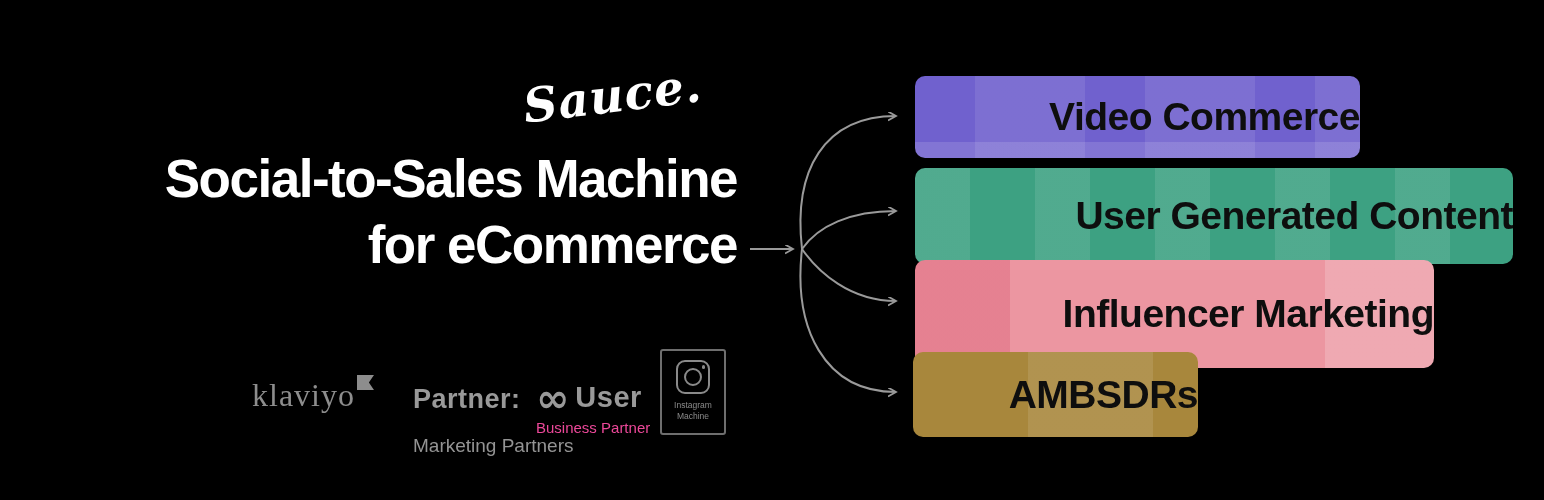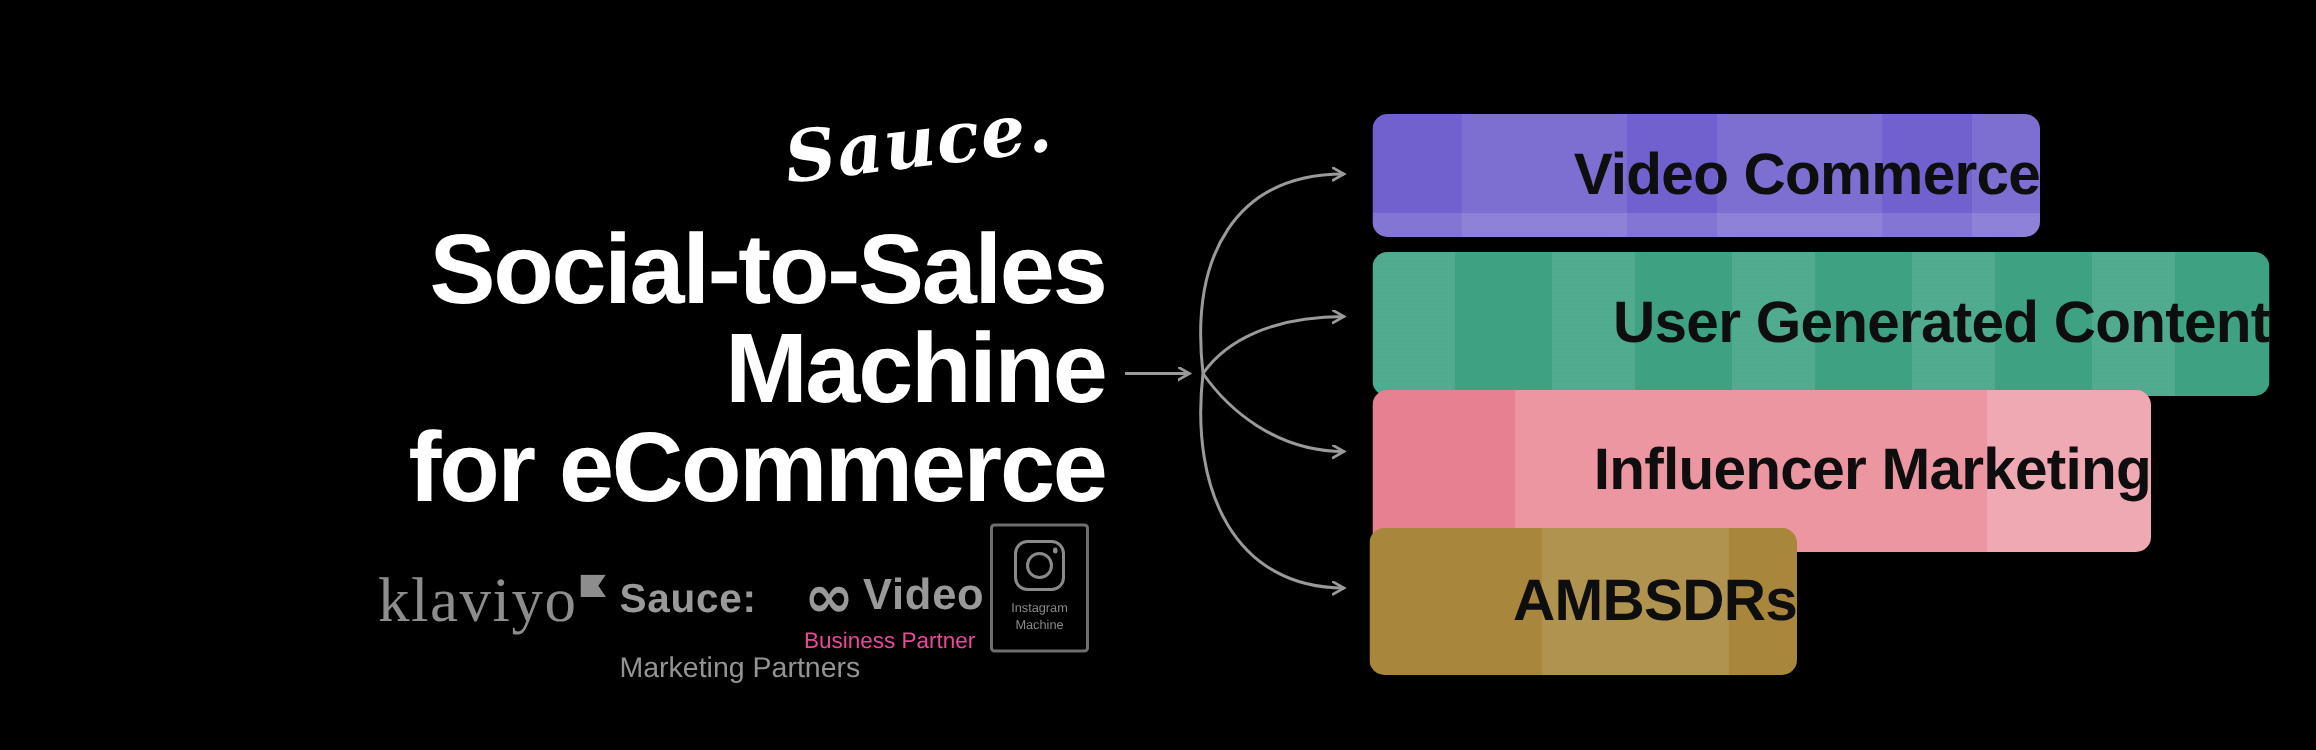--- a/index.html
+++ b/index.html
@@ -3,32 +3,32 @@
 <meta charset="utf-8">
 <style>
   html,body{margin:0;padding:0;background:#000;}
   #canvas{
     position:relative;width:1544px;height:500px;background:#000;
     overflow:hidden;font-family:"Liberation Sans",sans-serif;
   }
   
   .headline{
     position:absolute;left:55px;top:146px;width:682px;text-align:right;
-    color:#fff;font-weight:700;font-size:66px;line-height:66px;letter-spacing:-1.5px;
+    color:#fff;font-weight:700;font-size:53px;line-height:66px;letter-spacing:-1.5px;
   }
   
   .logo{
     position:absolute;left:505px;top:68px;width:215px;text-align:center;
     color:#fff;font-family:"DejaVu Serif",serif;font-style:italic;font-weight:700;
     font-size:47px;transform:rotate(-7deg);letter-spacing:1px;
   }
   
   .klaviyo{
     position:absolute;left:252px;top:377px;color:#8d8d8d;
-    font-family:"Liberation Serif",serif;font-size:42px;letter-spacing:1px;
+    font-family:"Liberation Serif",serif;font-size:32px;letter-spacing:1px;
   }
   .klaviyo-flag{
     display:inline-block;width:17px;height:15px;background:#8d8d8d;
     clip-path:polygon(0 0,100% 0,70% 50%,100% 100%,0 100%);
     position:relative;top:-16px;left:2px;
   }
   .tiktok{position:absolute;left:413px;top:384px;color:#999;}
   .tiktok .t1{font-size:27px;font-weight:700;letter-spacing:.5px;}
   .tiktok .t2{font-size:19px;margin-top:20px;color:#949494;}
   .meta{position:absolute;left:536px;top:381px;color:#999;}
@@ -71,21 +71,21 @@
       #3da182;
   }
   .node-influencer{
     left:915px;top:260px;width:519px;height:108px;
     background:
       linear-gradient(90deg, rgba(214,80,108,.30) 0 95px, rgba(214,80,108,0) 95px),
       linear-gradient(90deg, rgba(255,255,255,0) 0 410px, rgba(255,255,255,.18) 410px),
       #ec96a1;
   }
   .node-ambsdr{
-    left:913px;top:352px;width:285px;height:98px;
+    left:913px;top:352px;width:285px;height:85px;
     background:
       linear-gradient(90deg, rgba(255,255,255,0) 0 115px, rgba(255,255,255,.10) 115px 240px, rgba(255,255,255,0) 240px),
       #a8873c;
   }
   
   .arrows{position:absolute;left:0;top:0;pointer-events:none;}
 </style>
 </head>
 <body>
 
@@ -94,28 +94,28 @@
   <div class="logo">Sauce.</div>
 
   <div class="headline">
     <div>Social-to-Sales Machine</div>
     <div>for eCommerce</div>
   </div>
 
   <div class="klaviyo"><span>klaviyo</span><span class="klaviyo-flag"></span></div>
 
   <div class="tiktok">
-    <div class="t1">Sauce:</div>
+    <div class="t1">Partner:</div>
     <div class="t2">Marketing Partners</div>
   </div>
 
   <div class="meta">
     <div class="row">
       <span class="inf">∞</span>
-      <span class="m1">Video</span>
+      <span class="m1">User</span>
     </div>
     <div class="m2">Business Partner</div>
   </div>
 
   <div class="ig-badge">
     <div class="ig-icon">
       <span class="ig-lens"></span>
       <span class="ig-dot"></span>
     </div>
     <div class="ig-text">

